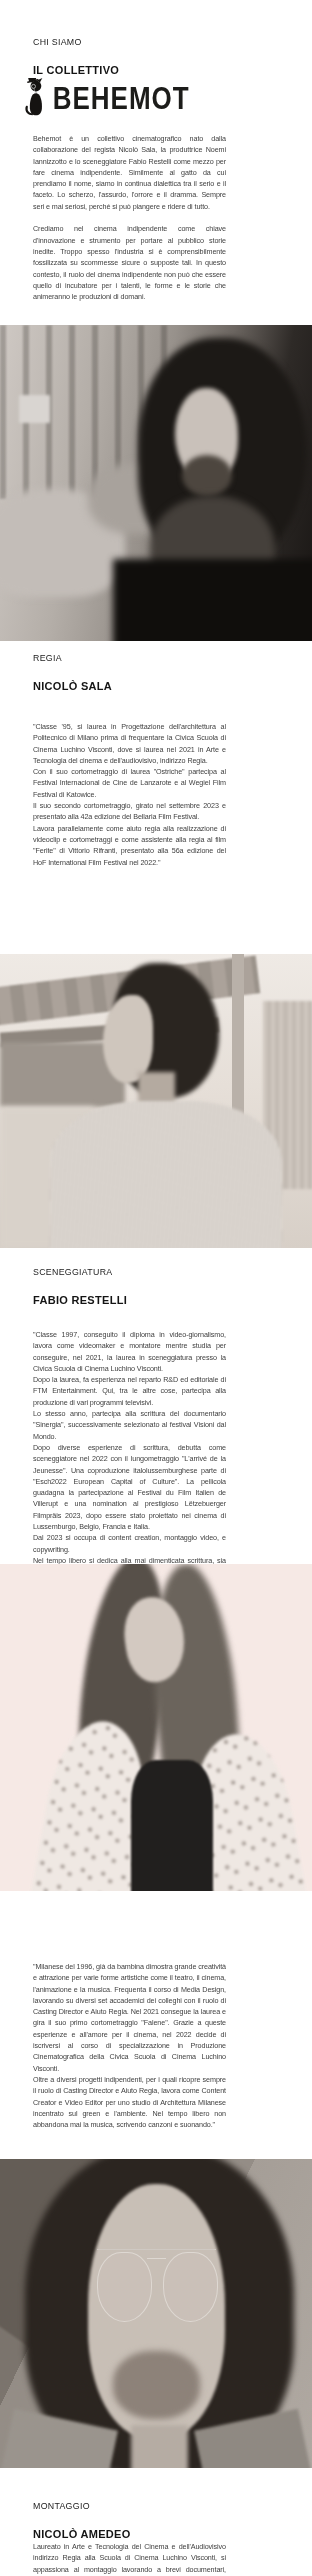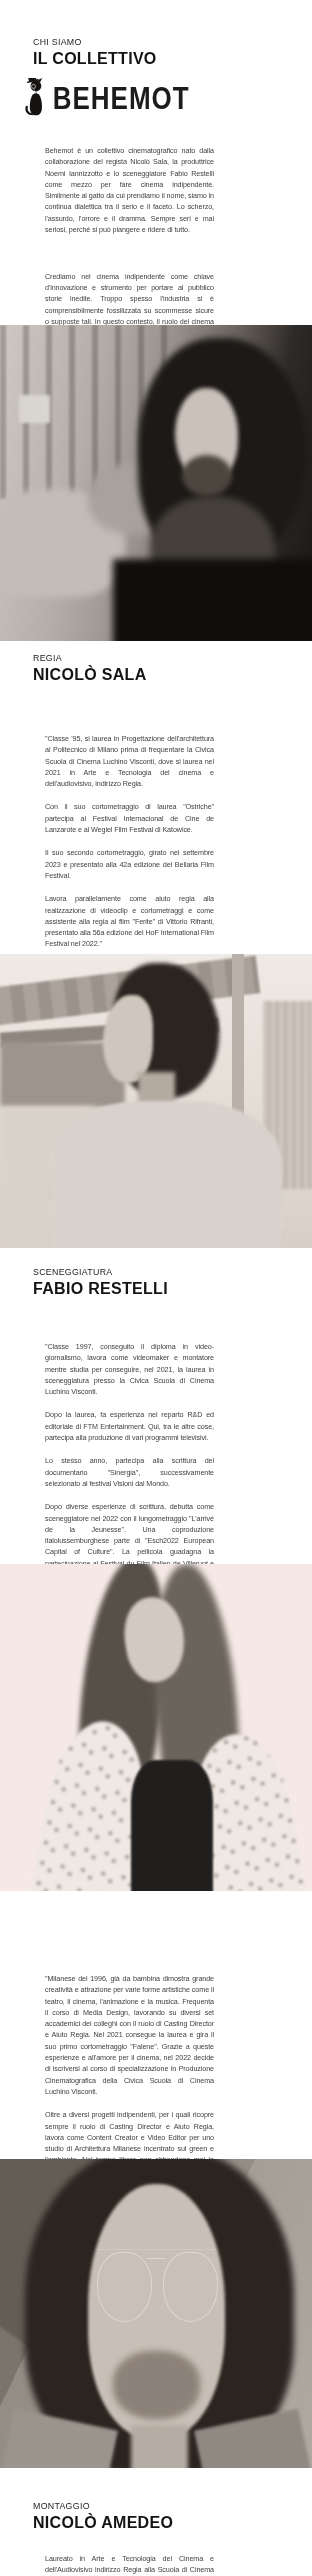--- a/index.html
+++ b/index.html
@@ -1,25 +1,25 @@
 <!DOCTYPE html>
 <html style="font-size:8.2px"><head>
 <meta charset="utf-8">
 <style>
   html,body{margin:0;padding:0;background:#ffffff;}
   .page{position:relative;width:313px;height:4041px;background:#fff;font-family:"Liberation Sans",sans-serif;overflow:hidden;}
 
   
   .sec-head{position:absolute;left:33px;width:216px;}
   .eyebrow{font-size:8.8px;font-weight:400;letter-spacing:0.3px;color:#1b1b1b;}
-  .sec-title{font-size:16px;font-weight:700;letter-spacing:0.3px;color:#141414;margin-top:3px;}
+  .sec-title{font-size:11px;font-weight:700;letter-spacing:0.3px;color:#141414;margin-top:17px;}
 
   
   .copy{position:absolute;left:33px;width:193px;font-size:7.2px;line-height:11.3px;color:#3e3e3e;text-align:justify;letter-spacing:-0.1px;}
-  .copy div{margin:12px;}
+  .copy div{margin:0;}
   .copy .gap{height:11.3px;}
 
   
   .logo{position:absolute;left:20.6px;top:77px;height:39px;display:flex;align-items:flex-end;}
   .cat-small{width:29px;height:38px;margin-right:3.1px;}
   .logo-text{display:inline-block;font-size:26px;font-weight:700;letter-spacing:1px;color:#1c1c1a;transform:scaleY(1.2);transform-origin:bottom;line-height:30px;}
 
   
   .photo{position:absolute;left:0;width:313px;overflow:hidden;}
   .photo .s{position:absolute;}

